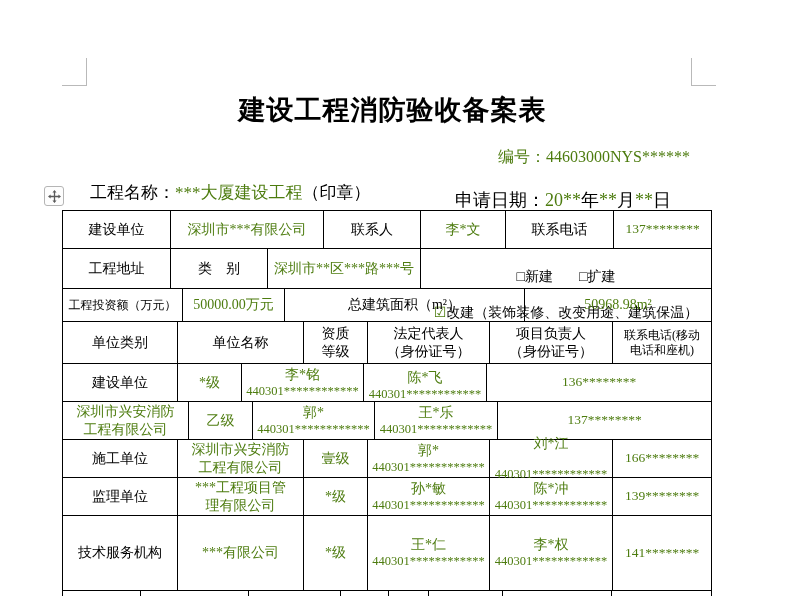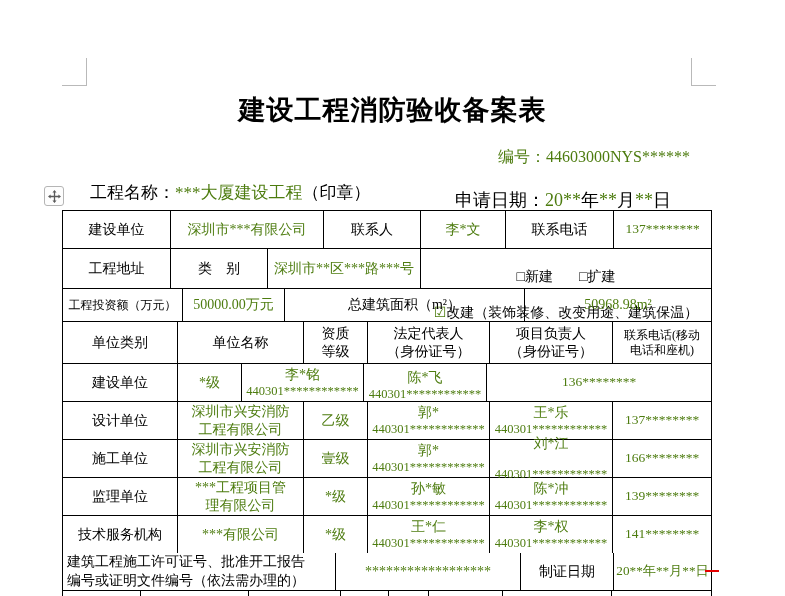--- a/index.html
+++ b/index.html
@@ -111,21 +111,20 @@
 电话和座机)</div>
   </div>
 
   <div id="unit-rows" style="display:contents;"><div class="trow" style="height: 38px;">
         <div class="cell " style="width: 115px;">建设单位</div>
         <div class="cell red" style="width: 64px;">*级</div>
         <div class="cell red" style="width: 122px;"><span class="nameline">李*铭</span><span class="idnum">440301************</span></div>
         <div class="cell red" style="width: 123px; justify-content: flex-end;"><span class="nameline">陈*飞</span><span class="idnum">440301************</span></div>
         <div class="cell red phonefs">136********</div>
       </div><div class="trow" style="height: 38px;">
-        <div class="cell " style="width: 115px;">设计单位</div>
         <div class="cell red" style="width: 126px;">深圳市兴安消防
 工程有限公司</div>
         <div class="cell red" style="width: 64px;">乙级</div>
         <div class="cell red" style="width: 122px;"><span class="nameline">郭*</span><span class="idnum">440301************</span></div>
         <div class="cell red" style="width: 123px;"><span class="nameline">王*乐</span><span class="idnum">440301************</span></div>
         <div class="cell red phonefs">137********</div>
       </div><div class="trow" style="height: 38px;">
         <div class="cell " style="width: 115px;">施工单位</div>
         <div class="cell red" style="width: 126px;">深圳市兴安消防
 工程有限公司</div>
@@ -143,30 +142,20 @@
         <div class="cell red phonefs">139********</div>
       </div><div class="trow" style="height: 38px;">
         <div class="cell " style="width: 115px;">技术服务机构</div>
         <div class="cell red" style="width: 126px;">***有限公司</div>
         <div class="cell red" style="width: 64px;">*级</div>
         <div class="cell red" style="width: 122px;"><span class="nameline">王*仁</span><span class="idnum">440301************</span></div>
         <div class="cell red" style="width: 123px;"><span class="nameline">李*权</span><span class="idnum">440301************</span></div>
         <div class="cell red phonefs">141********</div>
       </div></div>
 
-  <div class="trow">
-    <div class="cell leftalign" style="width:273px;">建筑工程施工许可证号、批准开工报告
-编号或证明文件编号（依法需办理的）</div>
-    <div class="cell red" style="width:185px;">******************</div>
-    <div class="cell" style="width:93px;">制证日期</div>
-    <div class="cell red datecell">
-        <span>20**年**月**日</span>
-        <span class="date-dash"></span>
-      </div>
-  </div>
 </div>
 
 <div class="stub" style="left:62px;"></div>
 <div class="stub" style="left:140px;"></div>
 <div class="stub" style="left:248px;"></div>
 <div class="stub" style="left:340px;"></div>
 <div class="stub" style="left:388px;"></div>
 <div class="stub" style="left:428px;"></div>
 <div class="stub" style="left:502px;"></div>
 <div class="stub" style="left:611px;"></div>

